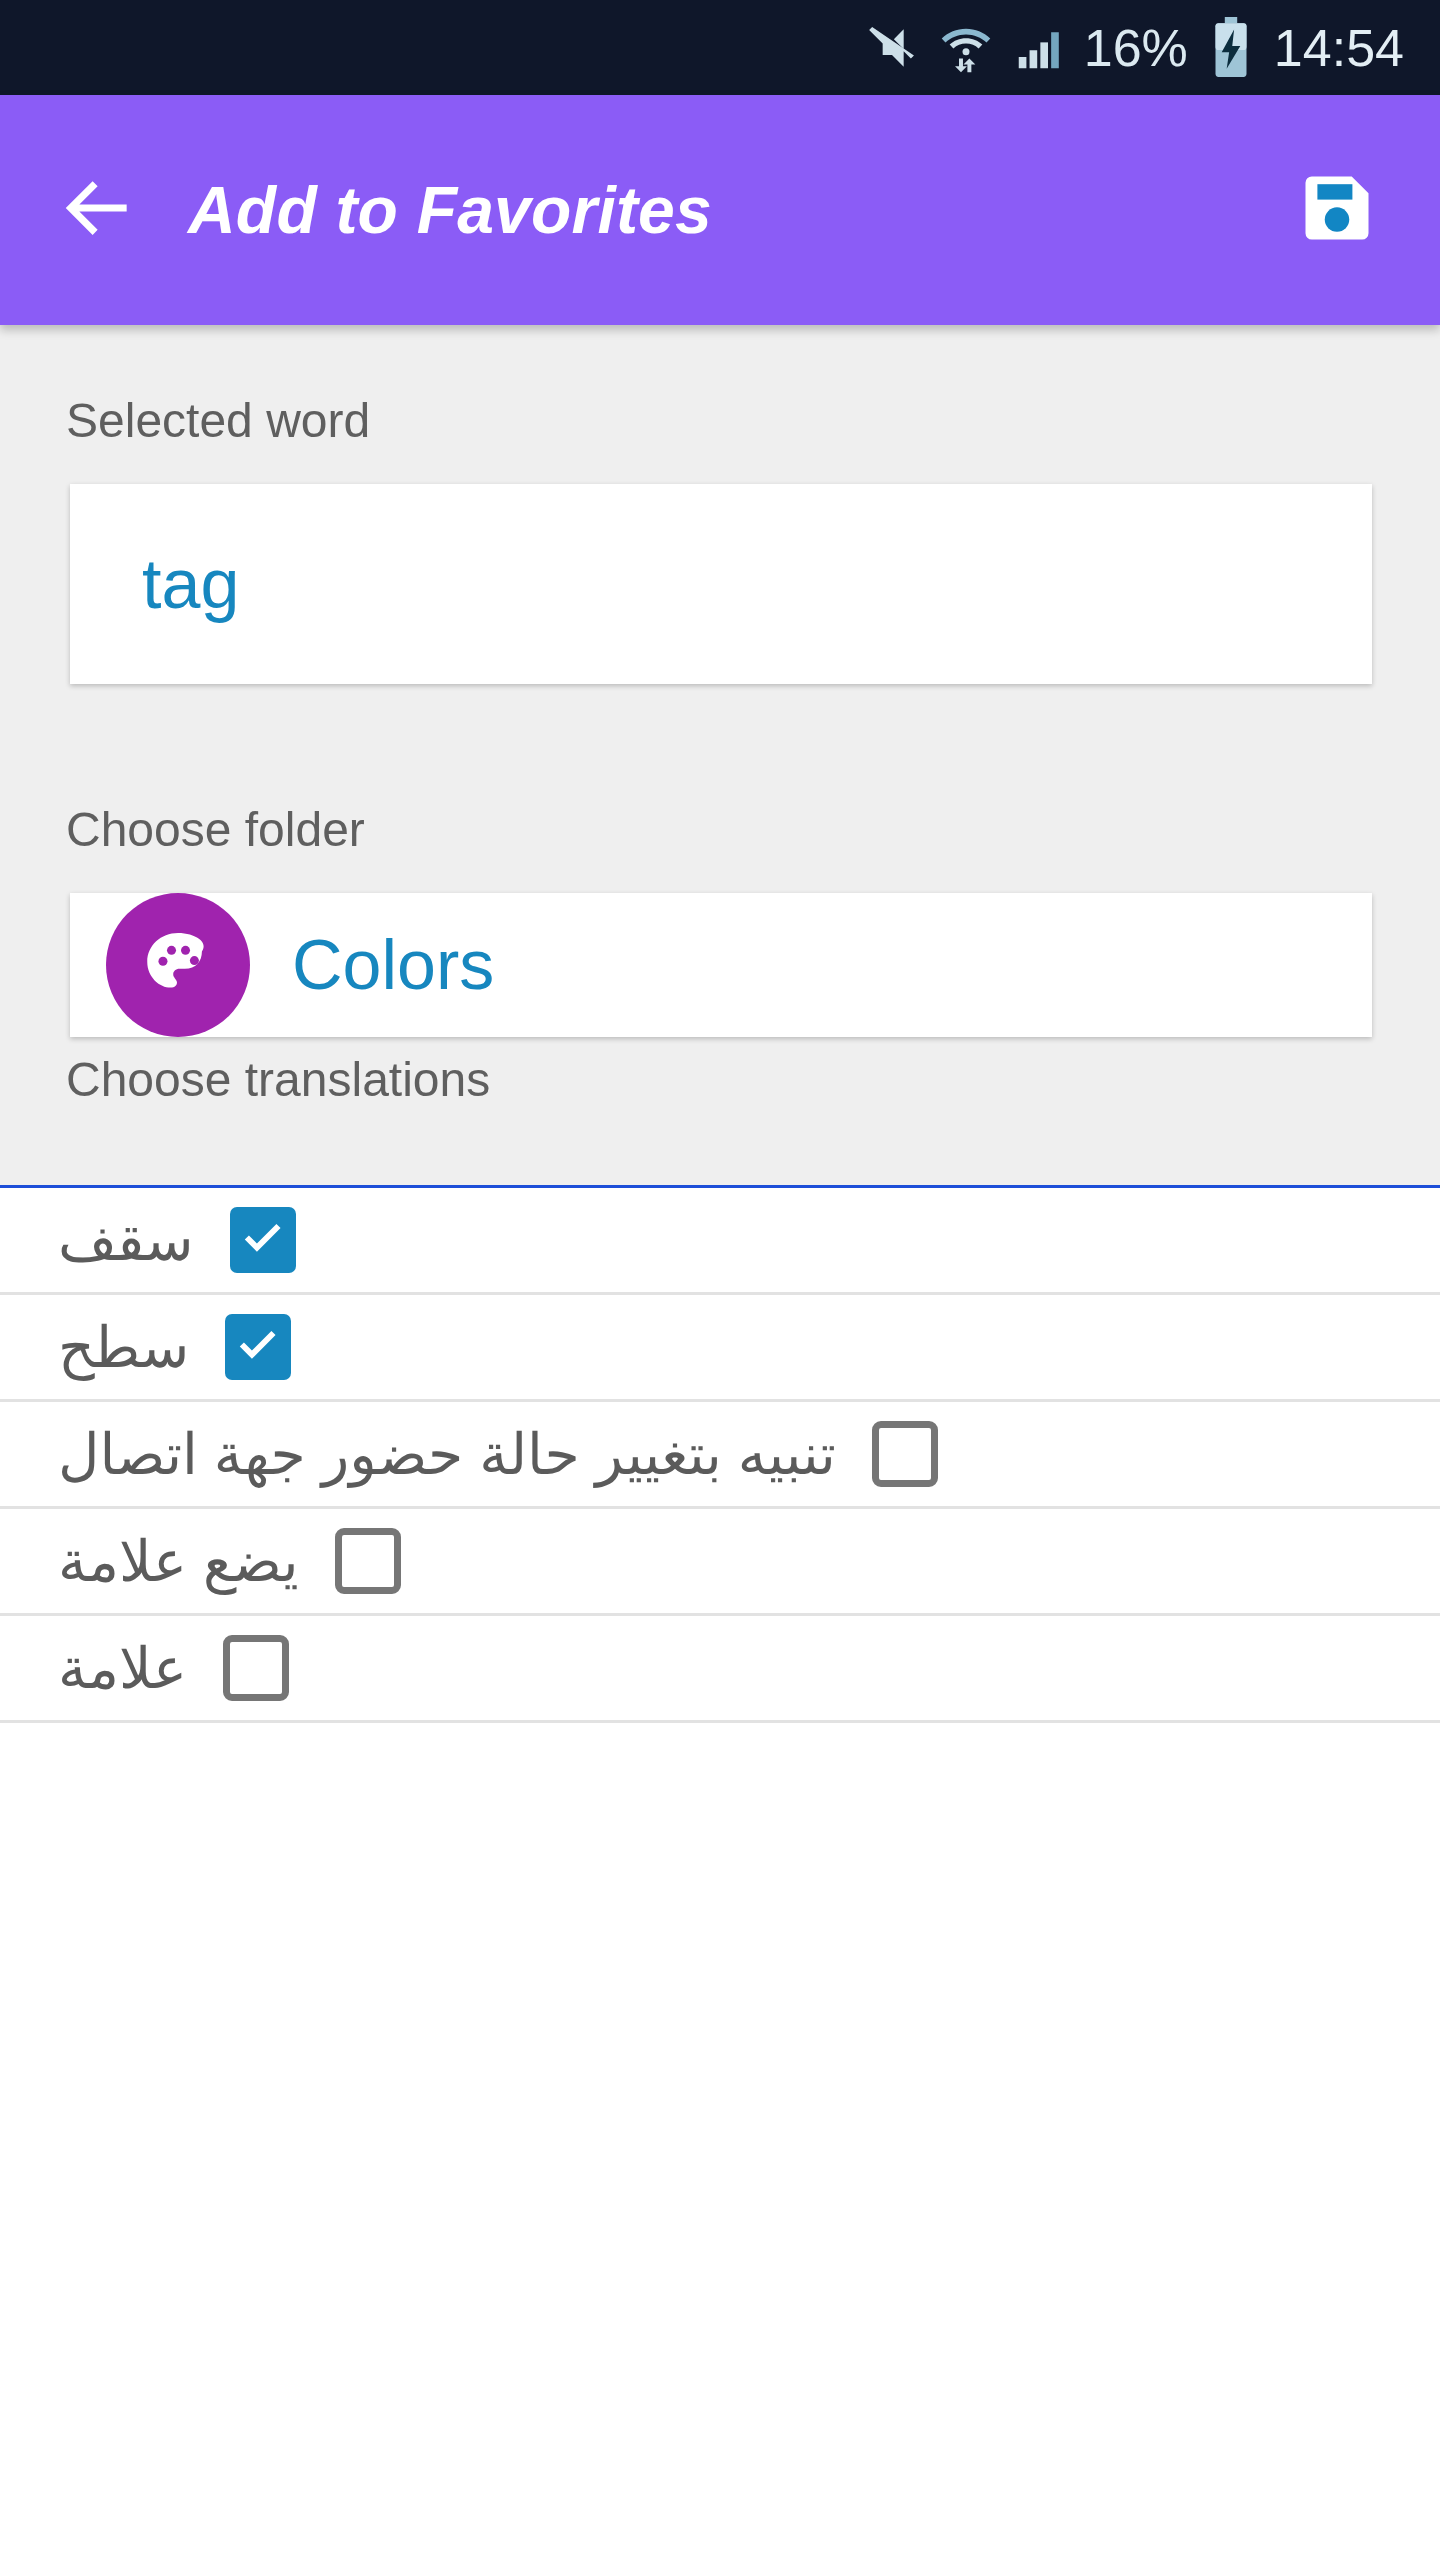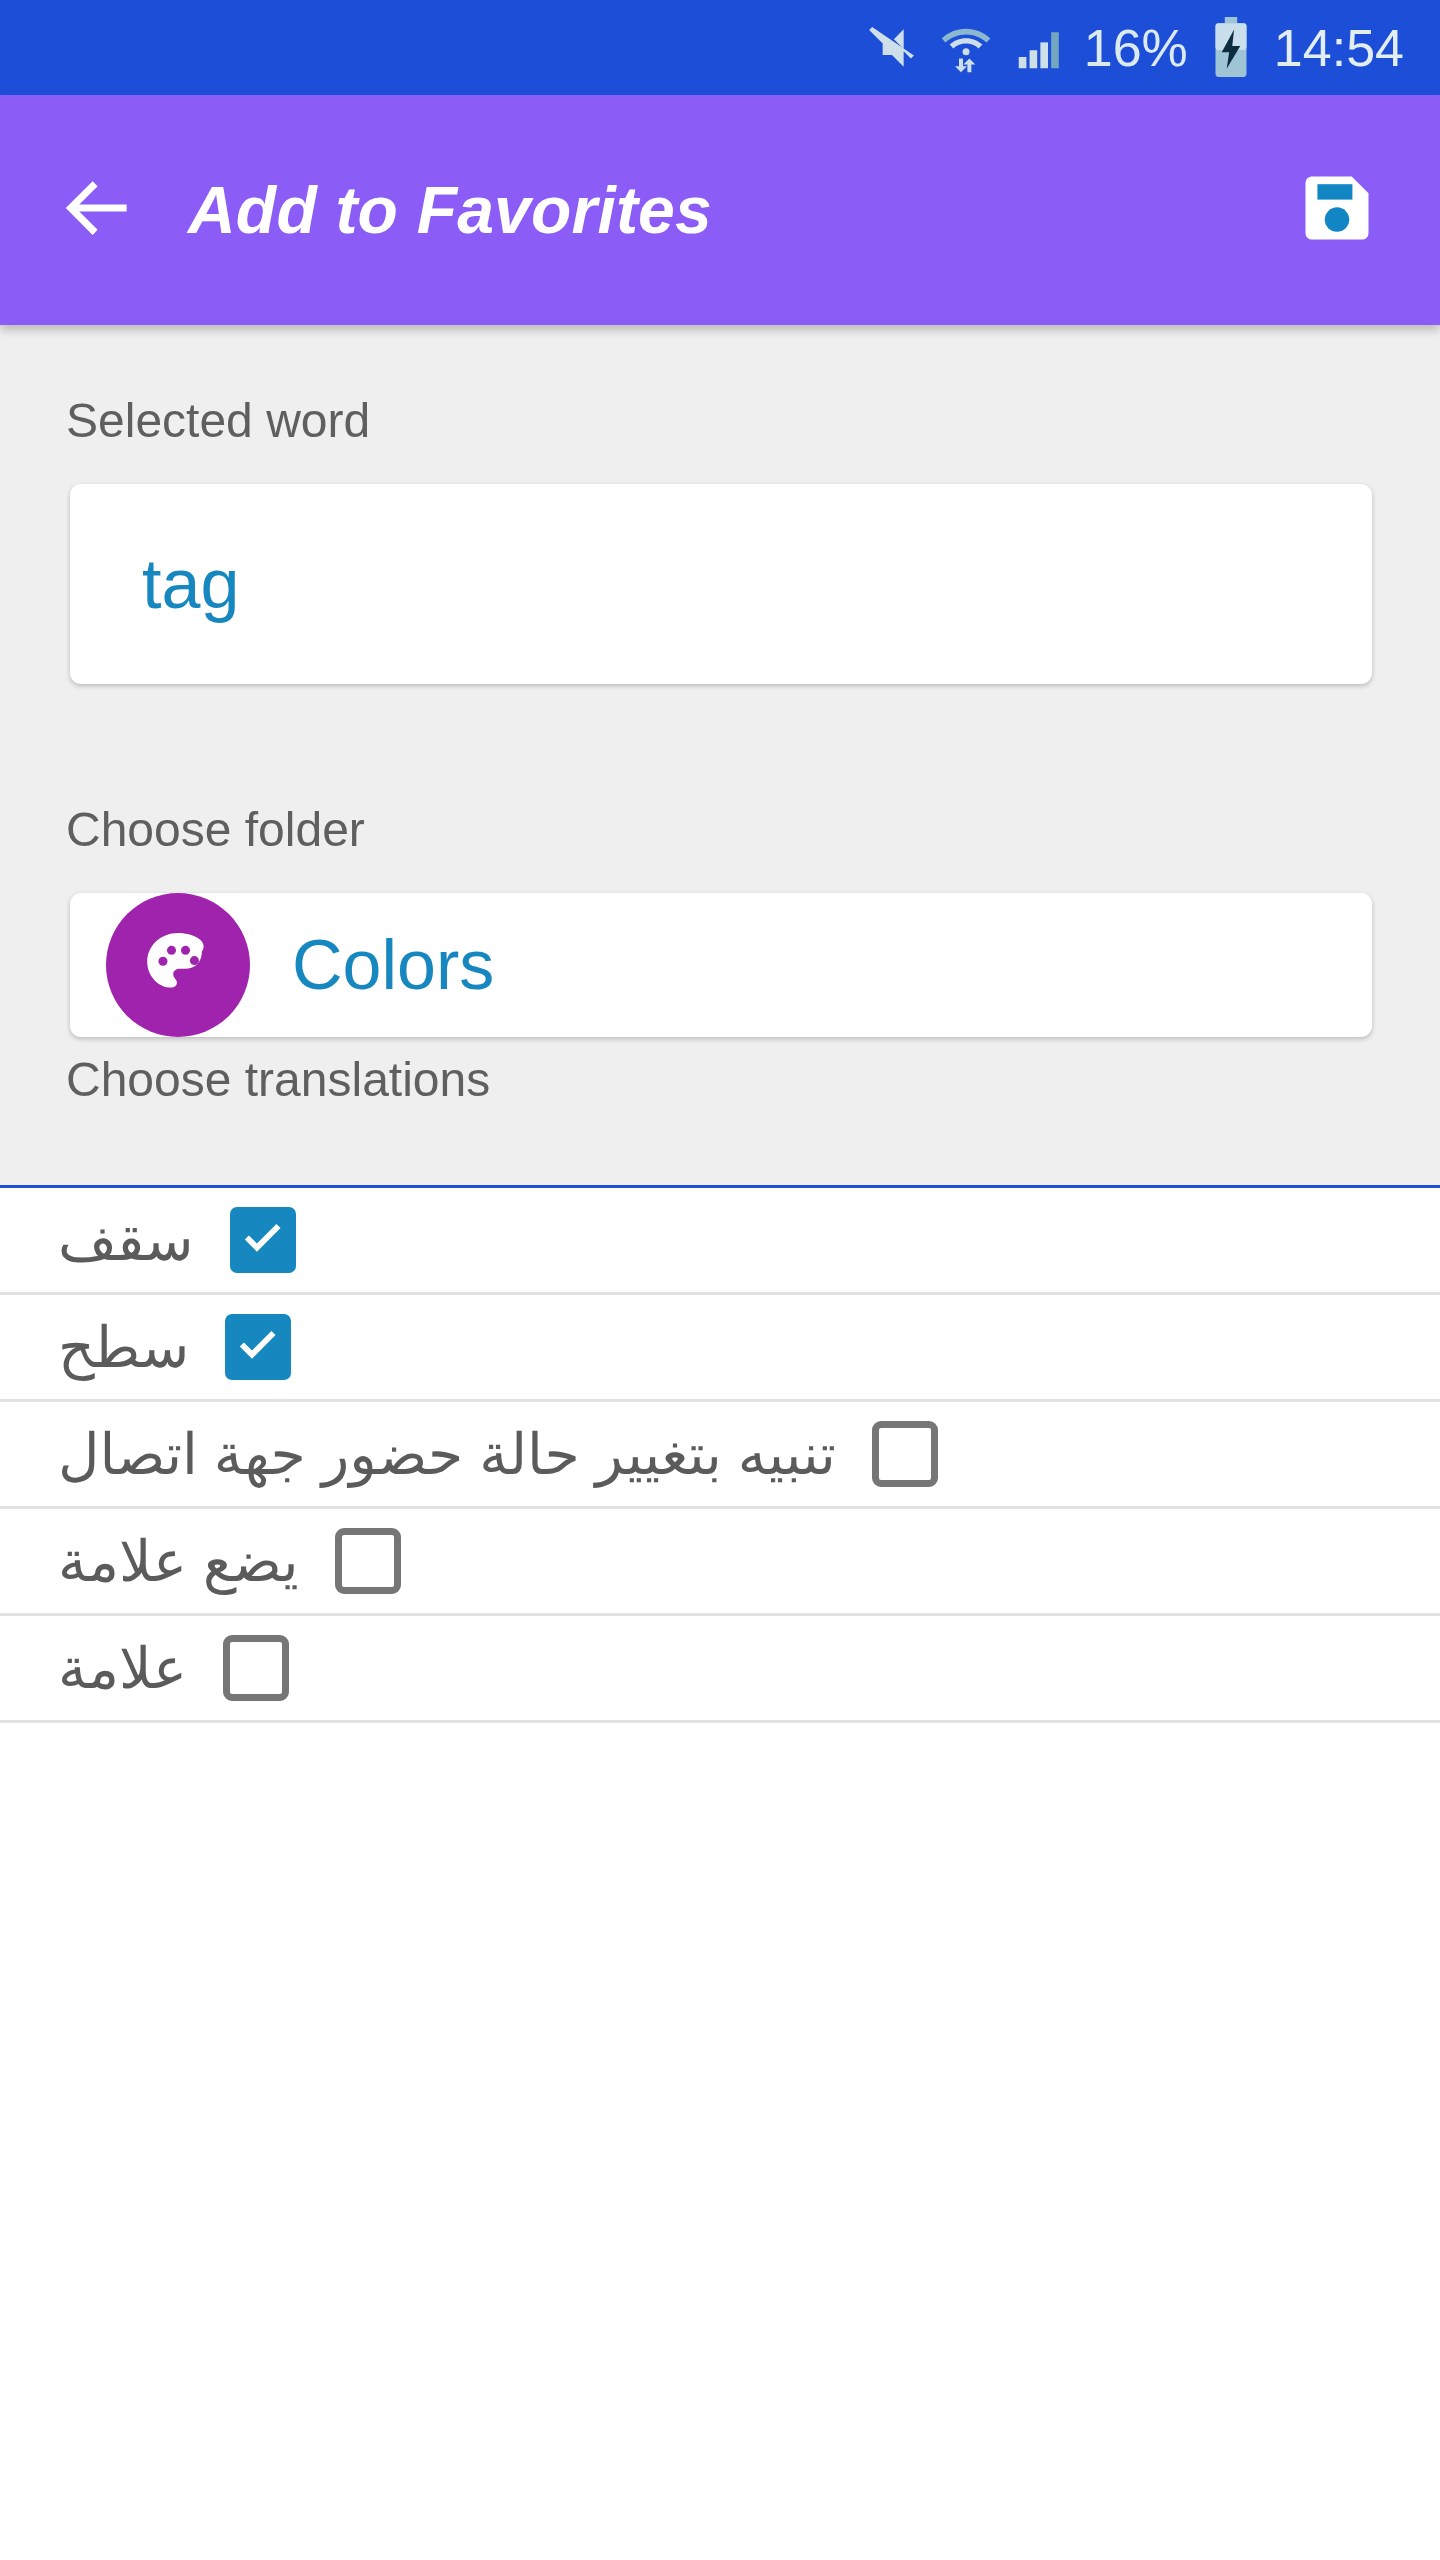--- a/index.html
+++ b/index.html
@@ -6,21 +6,21 @@
   html, body {
     width:1440px; height:2560px;
     font-family:"Liberation Sans", sans-serif;
     background:#ffffff;
     overflow:hidden;
   }
 
   
   #status-bar{
     height:95px; width:100%;
-    background:#1d4ed8;
+    background:#0f172a;
     display:flex; align-items:center; justify-content:flex-end;
     padding-right:36px;
     gap:18px;
   }
   .sb-icon{ display:flex; align-items:center; }
   #status-battery-text{
     color:#dbe9f0; font-size:52px; letter-spacing:0px; line-height:1;
     font-weight:400;
   }
   #status-clock{
@@ -69,21 +69,21 @@
   .field-label{
     color:#5f5f5f;
     font-size:48px;
     padding-left:66px;
     font-weight:400;
   }
   #selected-word-label{ padding-top:68px; }
   .card{
     background:#ffffff;
     margin:36px 68px 0 70px;
-    border-radius:11px;
+    border-radius:0;
     box-shadow:0 2px 5px rgba(0,0,0,.22);
   }
   #selected-word-card{
     height:200px;
     display:flex; align-items:center;
     padding-left:72px;
   }
   #selected-word-value{
     color:#1787bf;
     font-size:70px;

